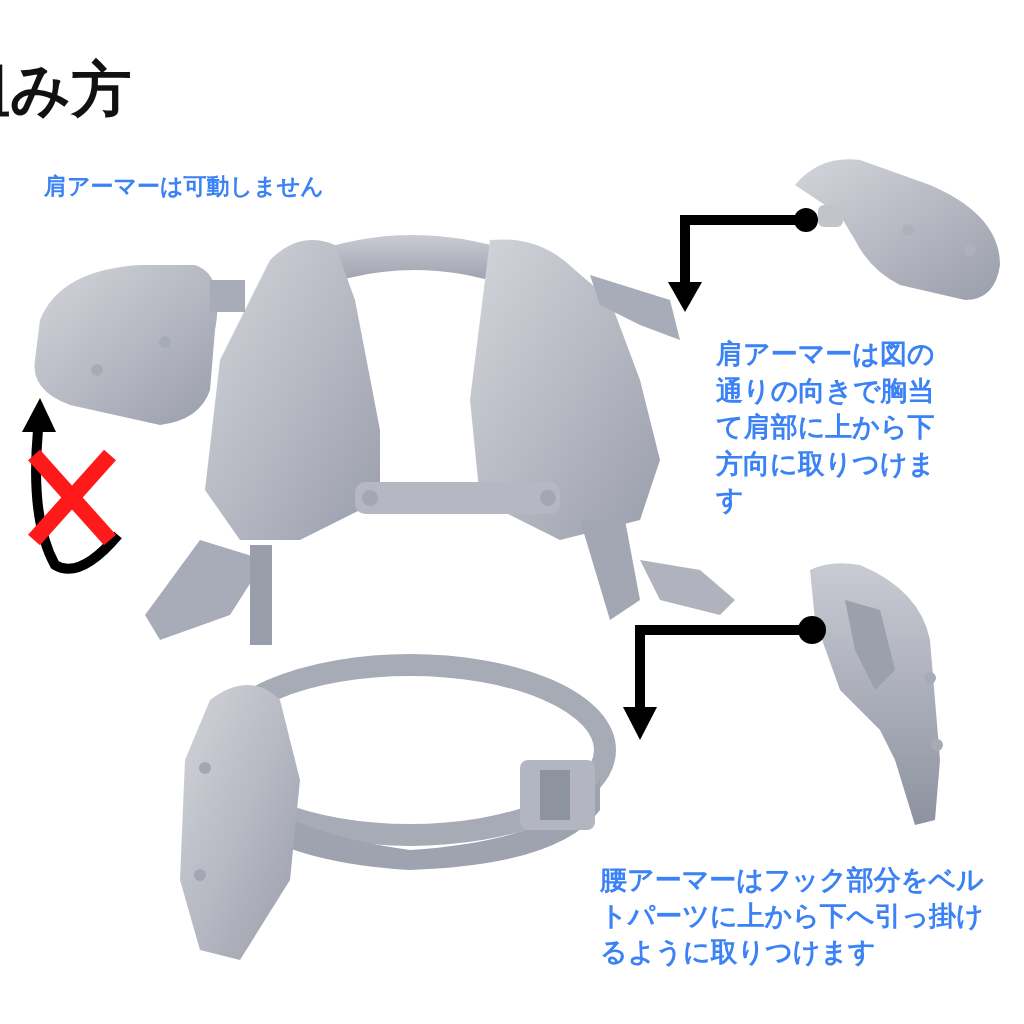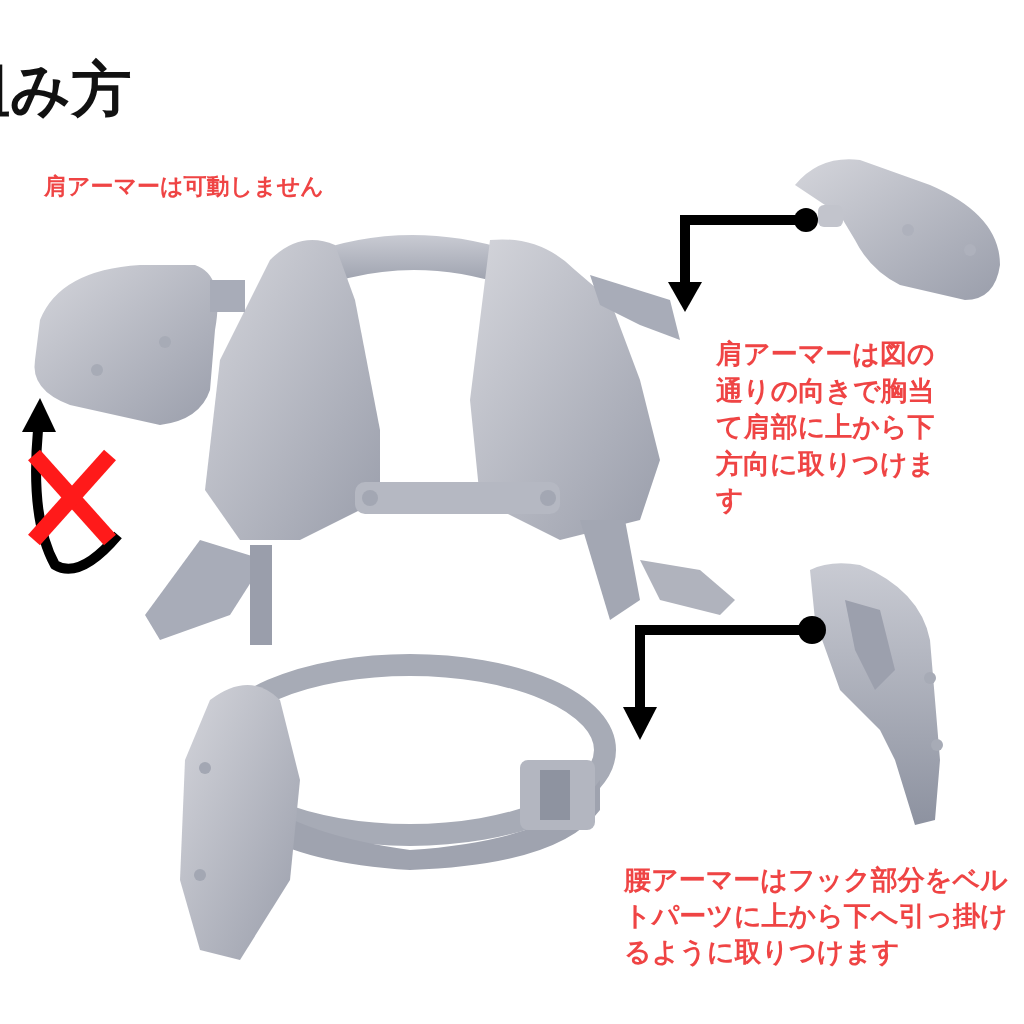--- a/index.html
+++ b/index.html
@@ -1,22 +1,22 @@
 <!DOCTYPE html>
 <html><head>
 <meta charset="utf-8">
 <style>
   html, body { margin:0; padding:0; background:#ffffff; }
   body { width:1024px; height:1024px; position:relative; overflow:hidden; font-family:"DejaVu Sans", sans-serif; }
   .title { position:absolute; left:0; width:984px; top:50px; text-align:left; font-size:60px; color:#111; font-weight:bold; padding-left:-100px; }
   .title span { position:relative; left:-50px; }
-  .note { position:absolute; font-weight:bold; color:#ef4444; font-size:25px; line-height:36px; }
+  .note { position:absolute; font-weight:bold; color:#3b82f6; font-size:25px; line-height:36px; }
   .note-top-left { left:44px; top:168px; font-size:23px; }
   .note-right { left:716px; top:336px; width:240px; font-size:27px; line-height:36.5px; }
-  .note-bottom { left:600px; top:862px; width:400px; font-size:27px; line-height:36px;margin-left:24px; }
+  .note-bottom { left:600px; top:862px; width:400px; font-size:27px; line-height:36px; }
   svg.art { position:absolute; left:0; top:0; }
 </style>
 </head>
 <body>
 
 <div class="title"><span>組み方</span></div>
 
 <div class="note note-top-left">肩アーマーは可動しません</div>
 <div class="note note-right">肩アーマーは図の通りの向きで胸当て肩部に上から下方向に取りつけます</div>
 <div class="note note-bottom">腰アーマーはフック部分をベルトパーツに上から下へ引っ掛けるように取りつけます</div>

